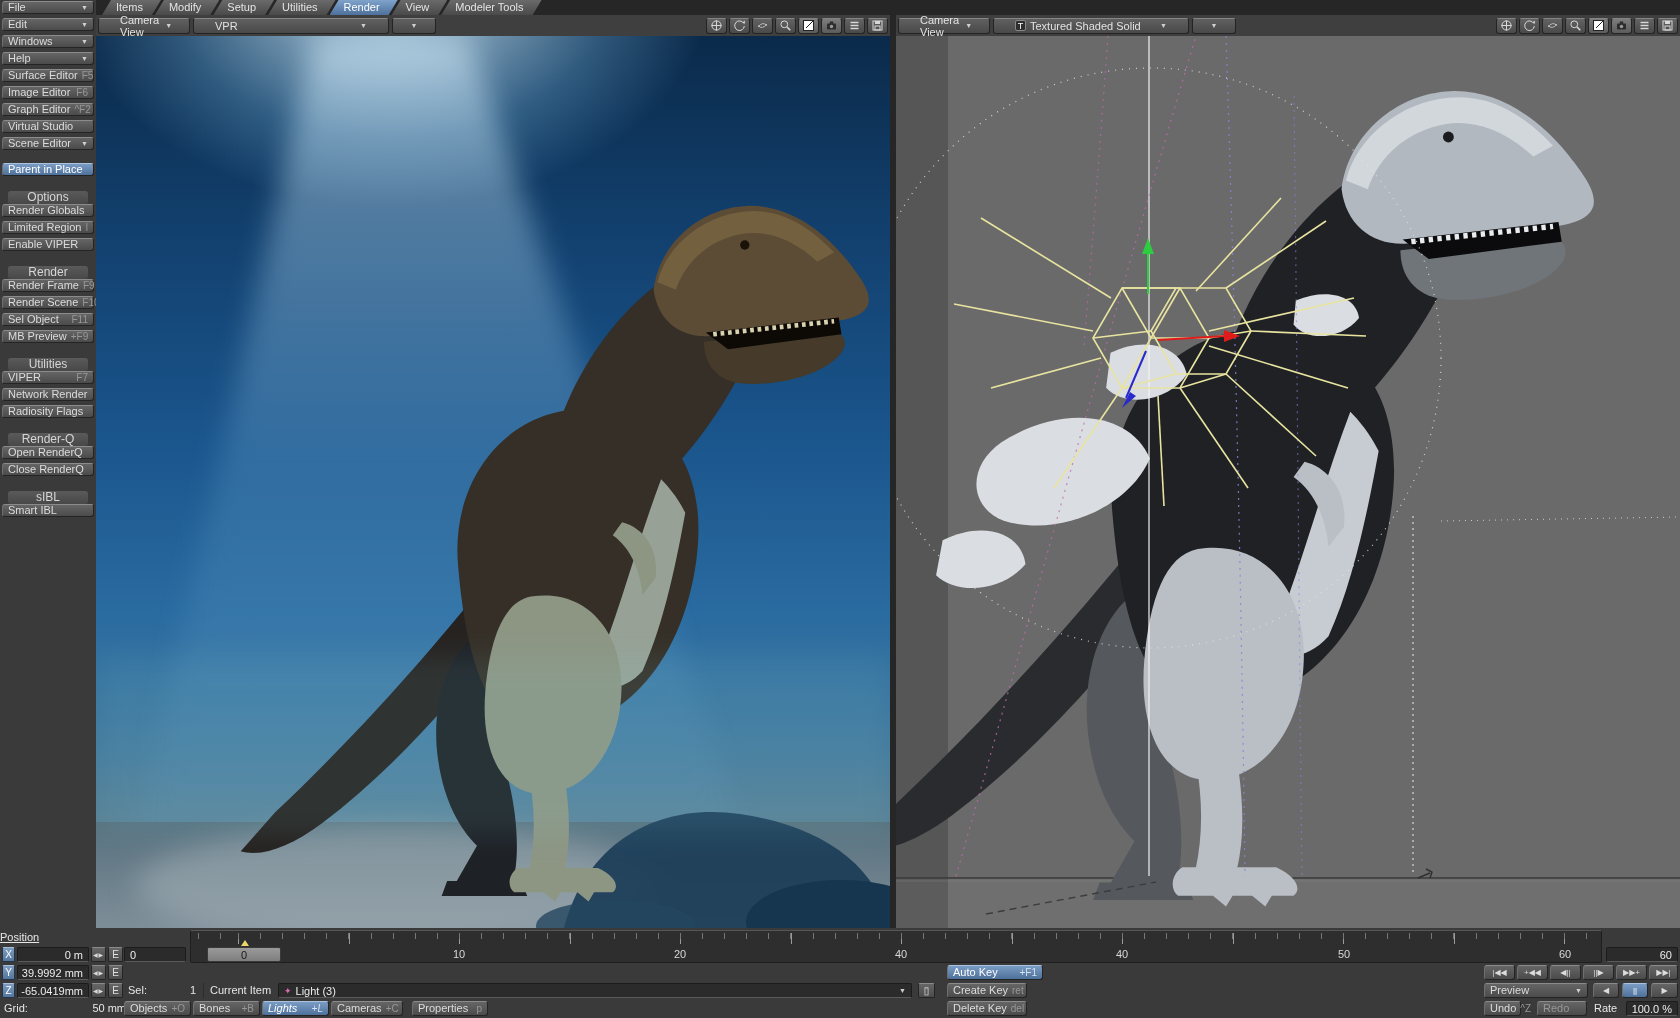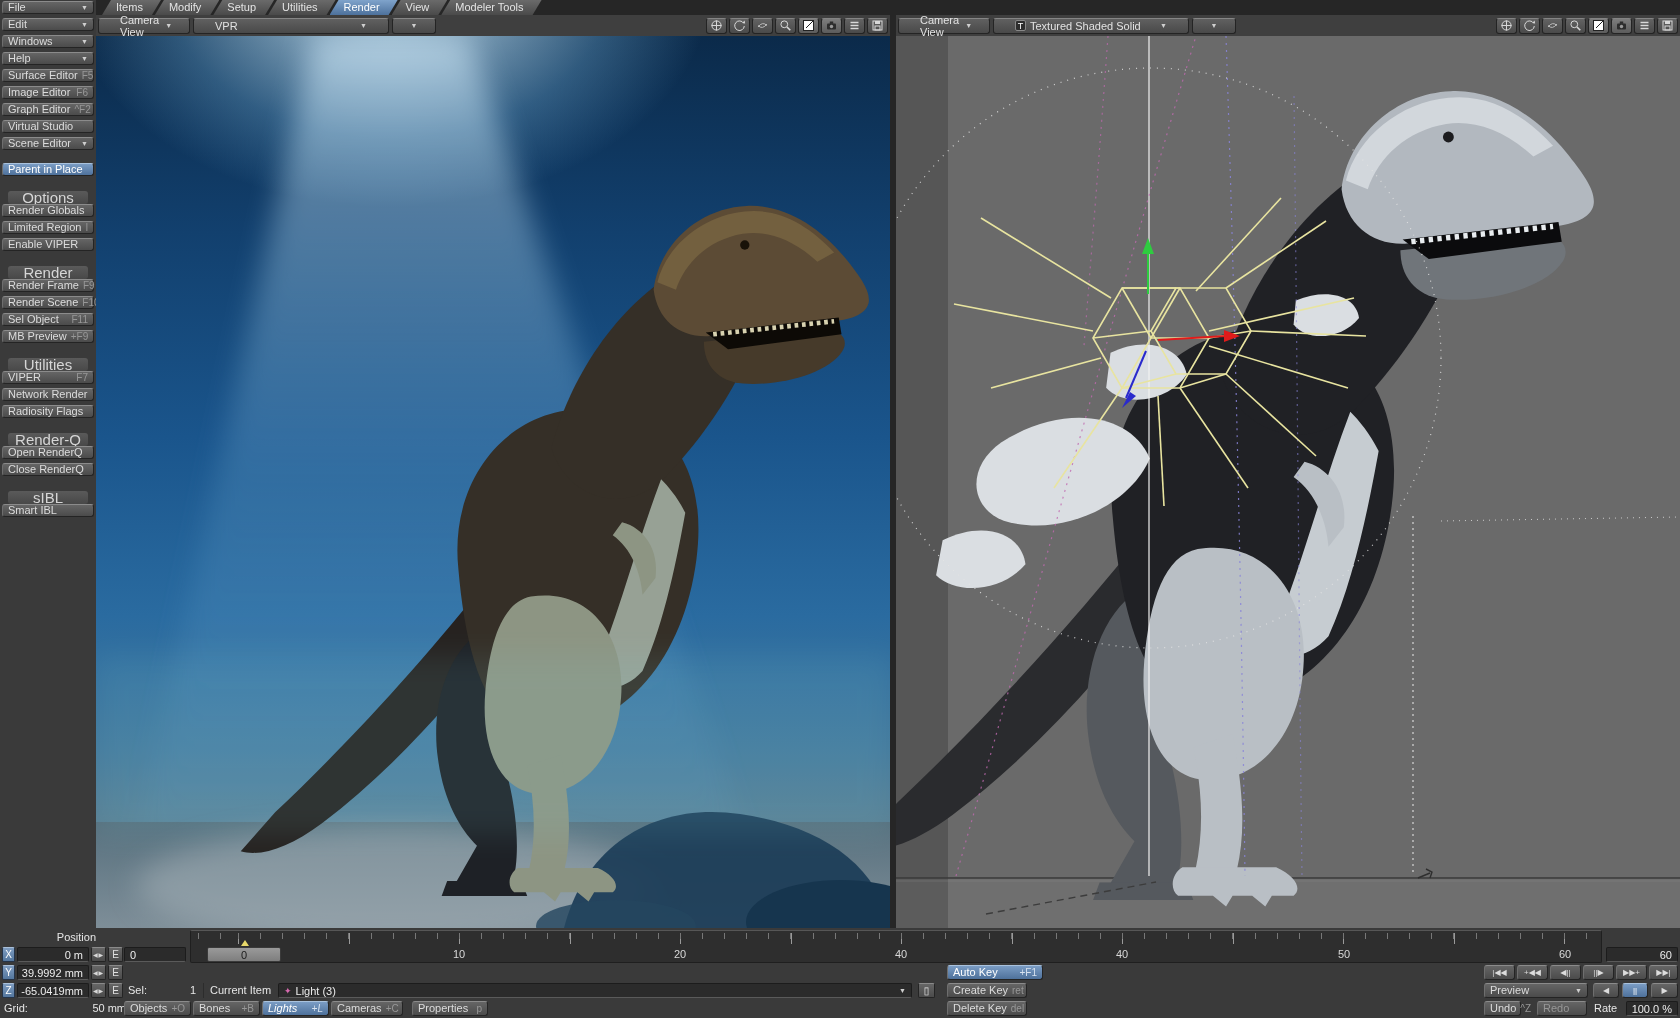--- a/index.html
+++ b/index.html
@@ -9,21 +9,21 @@
 
   
   .btn3d { background:linear-gradient(#656565,#4b4b4b); border:1px solid #242424;
     border-top-color:#8b8b8b; border-left-color:#6e6e6e; border-radius:3px;
     color:#dcdcdc; font-size:11px; display:flex; align-items:center; padding:0 5px;
     height:13px; line-height:13px; white-space:nowrap; }
   .btn3d .key { margin-left:auto; color:#979797; font-size:10px; padding-left:4px; }
   .btn3d.blue { background:linear-gradient(#7a9cc4,#4e719b); color:#fff; border-top-color:#a9c2dd; }
   .btn3d.blue .key { color:#d7e2ef; }
   .hdr3d { background:linear-gradient(#5a5a5a,#484848); border-radius:3px; color:#d6d6d6;
-    font-size:15px; text-align:center; height:13px; line-height:13px; }
+    font-size:12px; text-align:center; height:13px; line-height:13px; }
   .field { background:#2b2b2b; border:1px solid #1c1c1c; border-bottom-color:#5a5a5a;
     border-radius:2px; color:#ececec; font-size:11px; display:flex; align-items:center;
     padding:0 5px; white-space:nowrap; }
   .dd::after { content:"▼"; font-size:7px; color:#cfcfcf; margin-left:auto; padding-left:6px; }
   .dim { color:#979797; }
 
   
   #sidebar { position:absolute; left:0; top:0; width:96px; height:929px; background:#3a3a3a;
     display:flex; flex-direction:column; padding:1px 2px 0 2px; }
   #sidebar > * { flex:none; margin-bottom:4px; }
@@ -456,21 +456,21 @@
             <line x1="250" y1="315" x2="230" y2="362" stroke="#2a2acc" stroke-width="2"></line>
             <polygon points="234,356 240,360 226,372" fill="#2a2acc"></polygon>
           </g>
         </g>
       </svg>
     </div>
   </div>
 
   <div id="bottom">
 
-    <div class="abs lbl" style="left:0;top:3px;width:96px;text-align:right;">Position</div>
+    <div class="abs lbl" style="left:0;top:3px;width:96px;text-align:left;text-decoration:underline;">Position</div>
 
     <div id="ruler">
       <div id="ticks-big"></div>
       <div id="ticks-small"></div>
       <span class="ruler-num" style="left:268px">10</span>
       <span class="ruler-num" style="left:489px">20</span>
       <span class="ruler-num" style="left:710px">40</span>
       <span class="ruler-num" style="left:931px">40</span>
       <span class="ruler-num" style="left:1153px">50</span>
       <span class="ruler-num" style="left:1374px">60</span>

